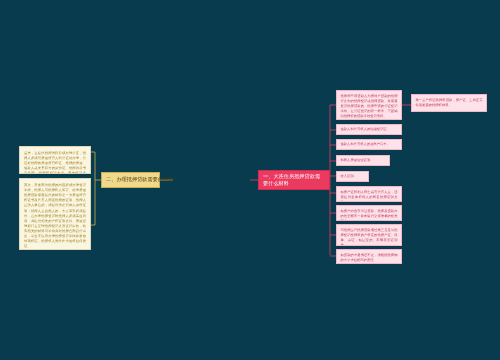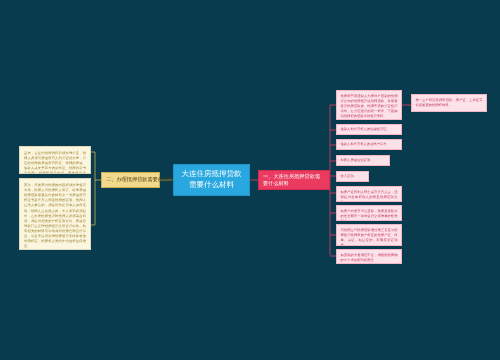--- a/index.html
+++ b/index.html
@@ -101,23 +101,20 @@
     <path d="M330,161 L336,161" stroke="#ea3a5f" stroke-width="0.8" fill="none"></path>
     <path d="M330,176 L336,176" stroke="#ea3a5f" stroke-width="0.8" fill="none"></path>
     <path d="M330,193 L336,193" stroke="#ea3a5f" stroke-width="0.8" fill="none"></path>
     <path d="M330,213 L336,213" stroke="#ea3a5f" stroke-width="0.8" fill="none"></path>
     <path d="M330,235 L336,235" stroke="#ea3a5f" stroke-width="0.8" fill="none"></path>
     <path d="M330,256 L336,256" stroke="#ea3a5f" stroke-width="0.8" fill="none"></path>
 
     <path d="M401,105 L411,105" stroke="#ea3a5f" stroke-width="0.8" fill="none"></path>
   </svg>
 
-  <div class="node central" style="left:173px;top:164px;width:77px;height:32px;">
-    <span>大连住房抵押贷款需要什么材料</span>
-  </div>
 
   <div class="node branch-left" style="left:101px;top:172px;width:59px;height:16px;">
     <span>二、办理抵押贷款需要的手续</span>
   </div>
 
   <div class="node branch-right" style="left:258px;top:170px;width:72px;height:20px;">
     <span>一、大连住房抵押贷款需要什么材料</span>
   </div>
 
   <div class="node detail-cream" style="left:19px;top:146px;width:72px;height:28px;">

